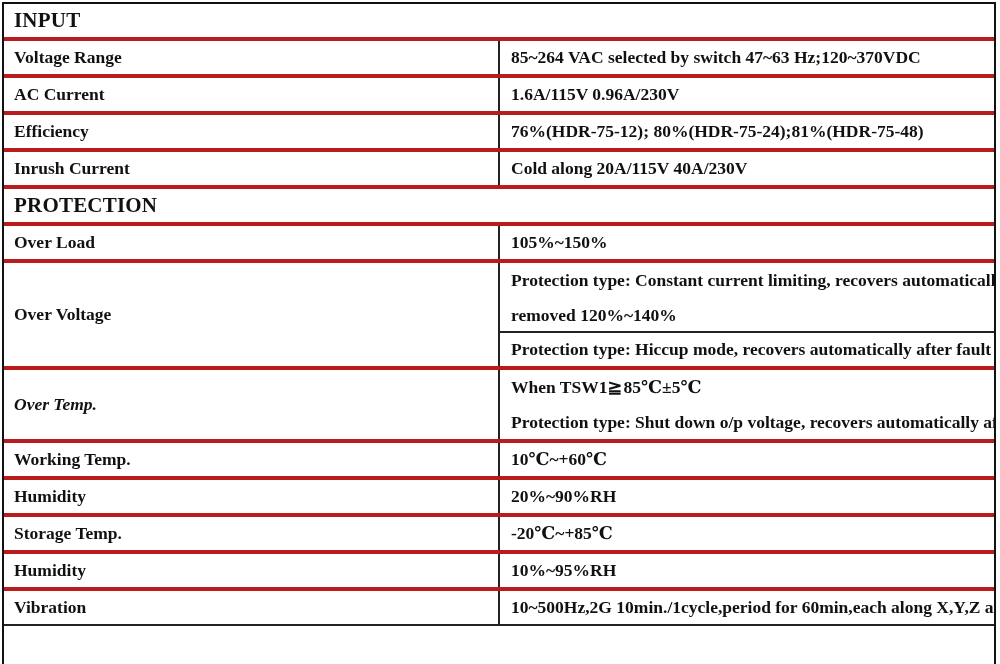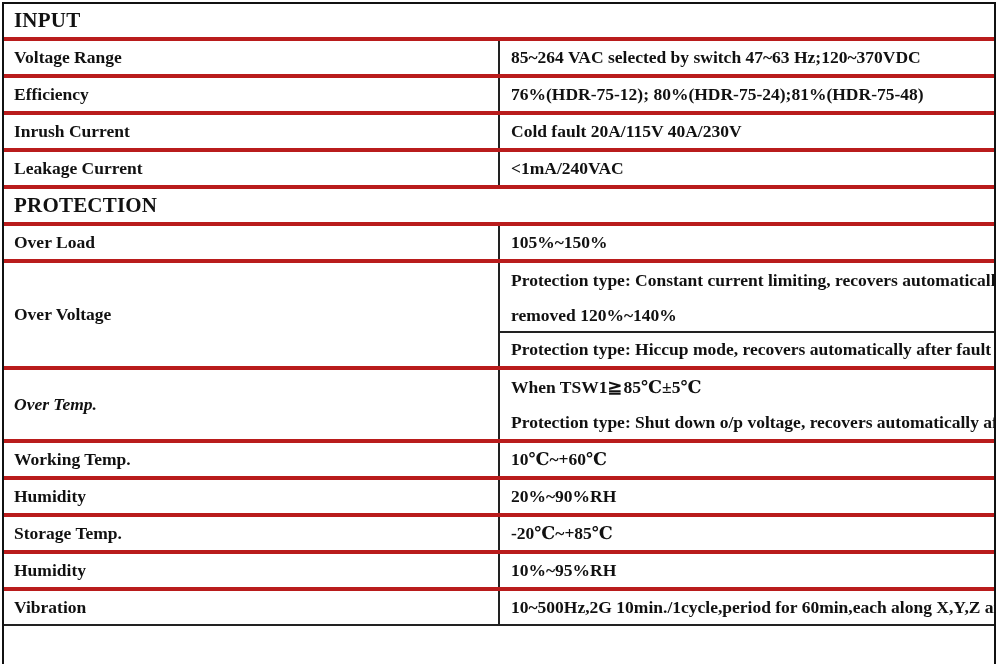--- a/index.html
+++ b/index.html
@@ -29,30 +29,30 @@
 
     <tbody>
         <tr class="sec">
       <td colspan="2">INPUT</td>
     </tr>
     <tr class="row">
       <td class="lbl">Voltage Range</td>
       <td class="val">85~264 VAC selected by switch 47~63 Hz;120~370VDC</td>
     </tr>
     <tr class="row">
+      <td class="lbl">AC Current</td>
+      <td class="val">1.6A/115V 0.96A/230V</td>
+    </tr>
+    <tr class="row">
       <td class="lbl">Efficiency</td>
       <td class="val">76%(HDR-75-12); 80%(HDR-75-24);81%(HDR-75-48)</td>
     </tr>
     <tr class="row">
       <td class="lbl">Inrush Current</td>
-      <td class="val">Cold fault 20A/115V 40A/230V</td>
-    </tr>
-    <tr class="row">
-      <td class="lbl">Leakage Current</td>
-      <td class="val">&lt;1mA/240VAC</td>
+      <td class="val">Cold along 20A/115V 40A/230V</td>
     </tr>
 
     <tr class="sec">
       <td colspan="2">PROTECTION</td>
     </tr>
     <tr class="row">
       <td class="lbl">Over Load</td>
       <td class="val">105%~150%</td>
     </tr>
     <tr>

